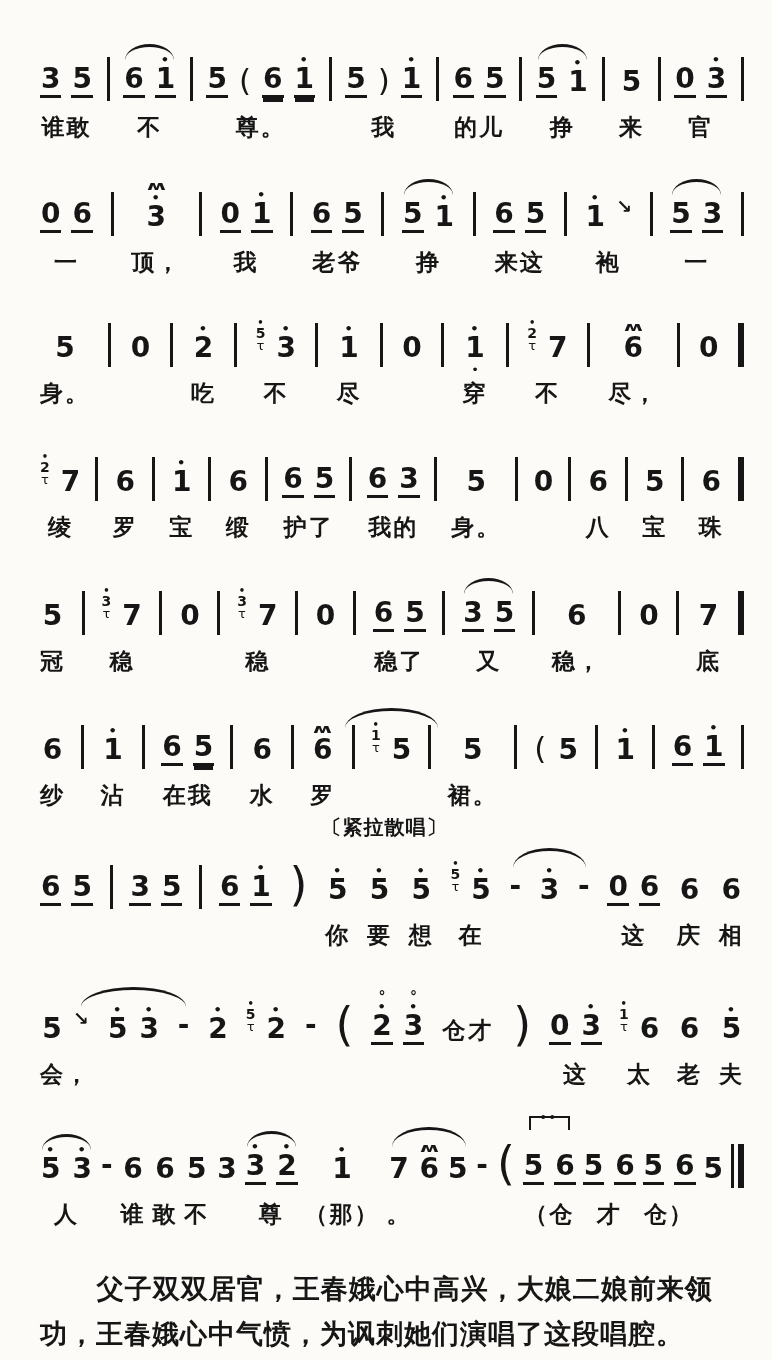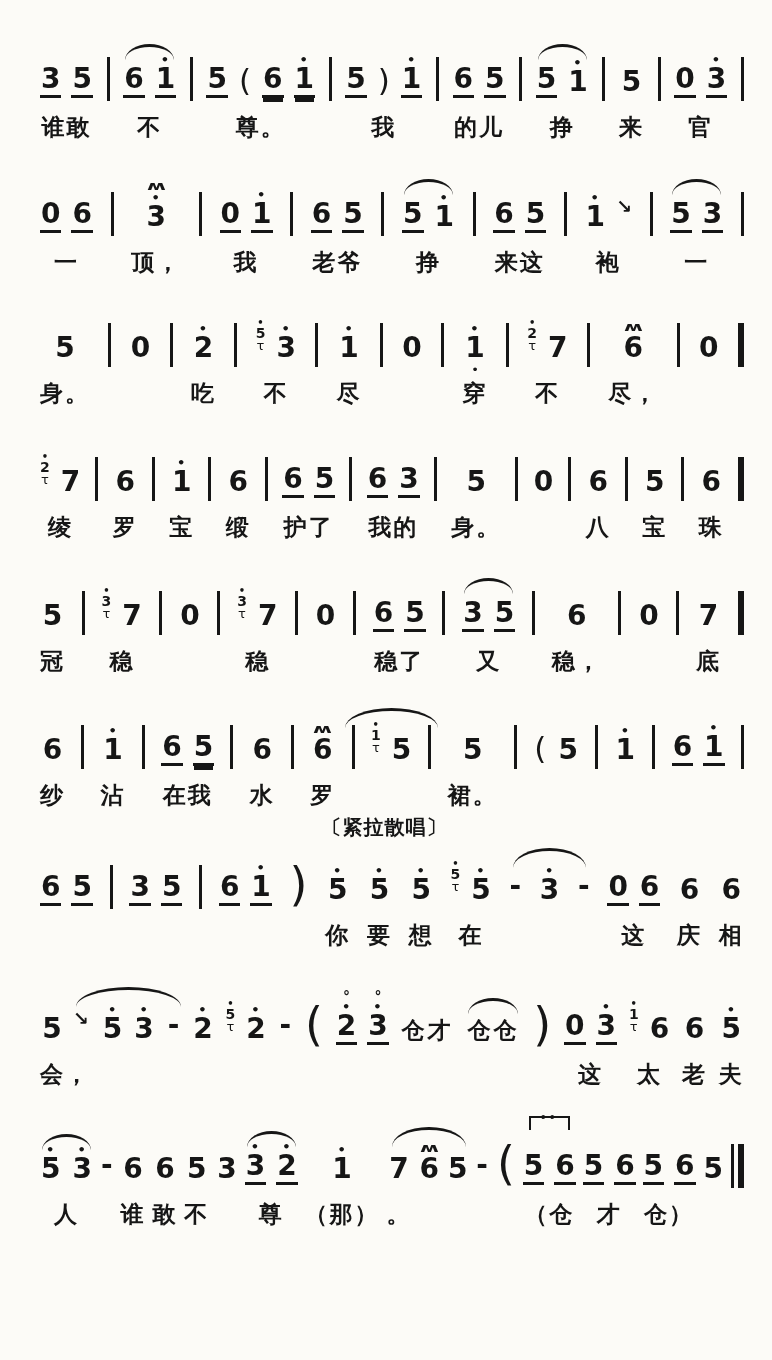--- a/index.html
+++ b/index.html
@@ -1391,29 +1391,20 @@
           </div>
           <div class="unit">
             <div class="nr">
               <span class="tok">
                 <span class="above"></span>
                 <span class="digit cn">仓才</span>
               </span>
             </div>
             <div class="lr"></div>
           </div>
-          <div class="unit arc">
-            <div class="nr">
-              <span class="tok">
-                <span class="above"></span>
-                <span class="digit cn">仓仓</span>
-              </span>
-            </div>
-            <div class="lr"></div>
-          </div>
           <div class="unit">
             <div class="nr">
               <span class="tok">
                 <span class="above"></span>
                 <span class="digit pbig">)</span>
               </span>
             </div>
             <div class="lr"></div>
           </div>
           <div class="unit">
@@ -1658,13 +1649,14 @@
           <div class="unit">
             <div class="nr">
               <span class="bar"></span>
               <span class="bar thick"></span>
             </div>
             <div class="lr"></div>
           </div>
         </div>
       </div>
     </div>
+  <p class="footer">父子双双居官，王春娥心中高兴，大娘二娘前来领功，王春娥心中气愤，为讽刺她们演唱了这段唱腔。</p>
 </div>
 
 </body></html>

